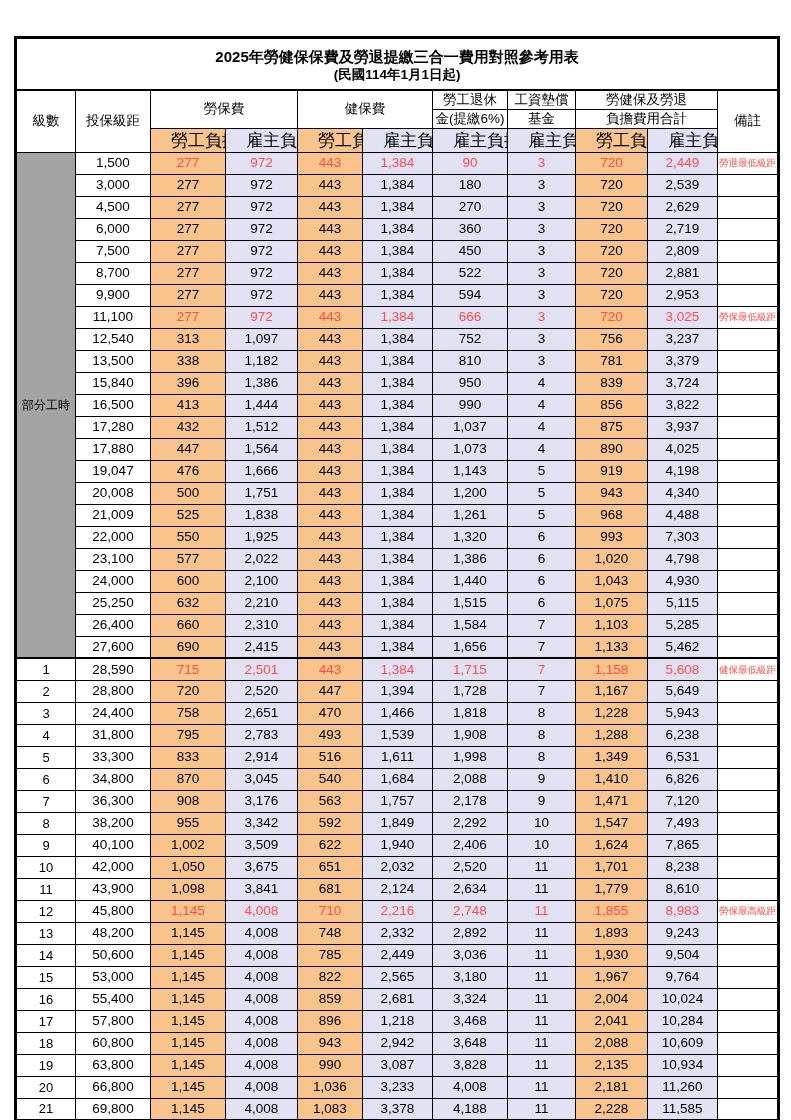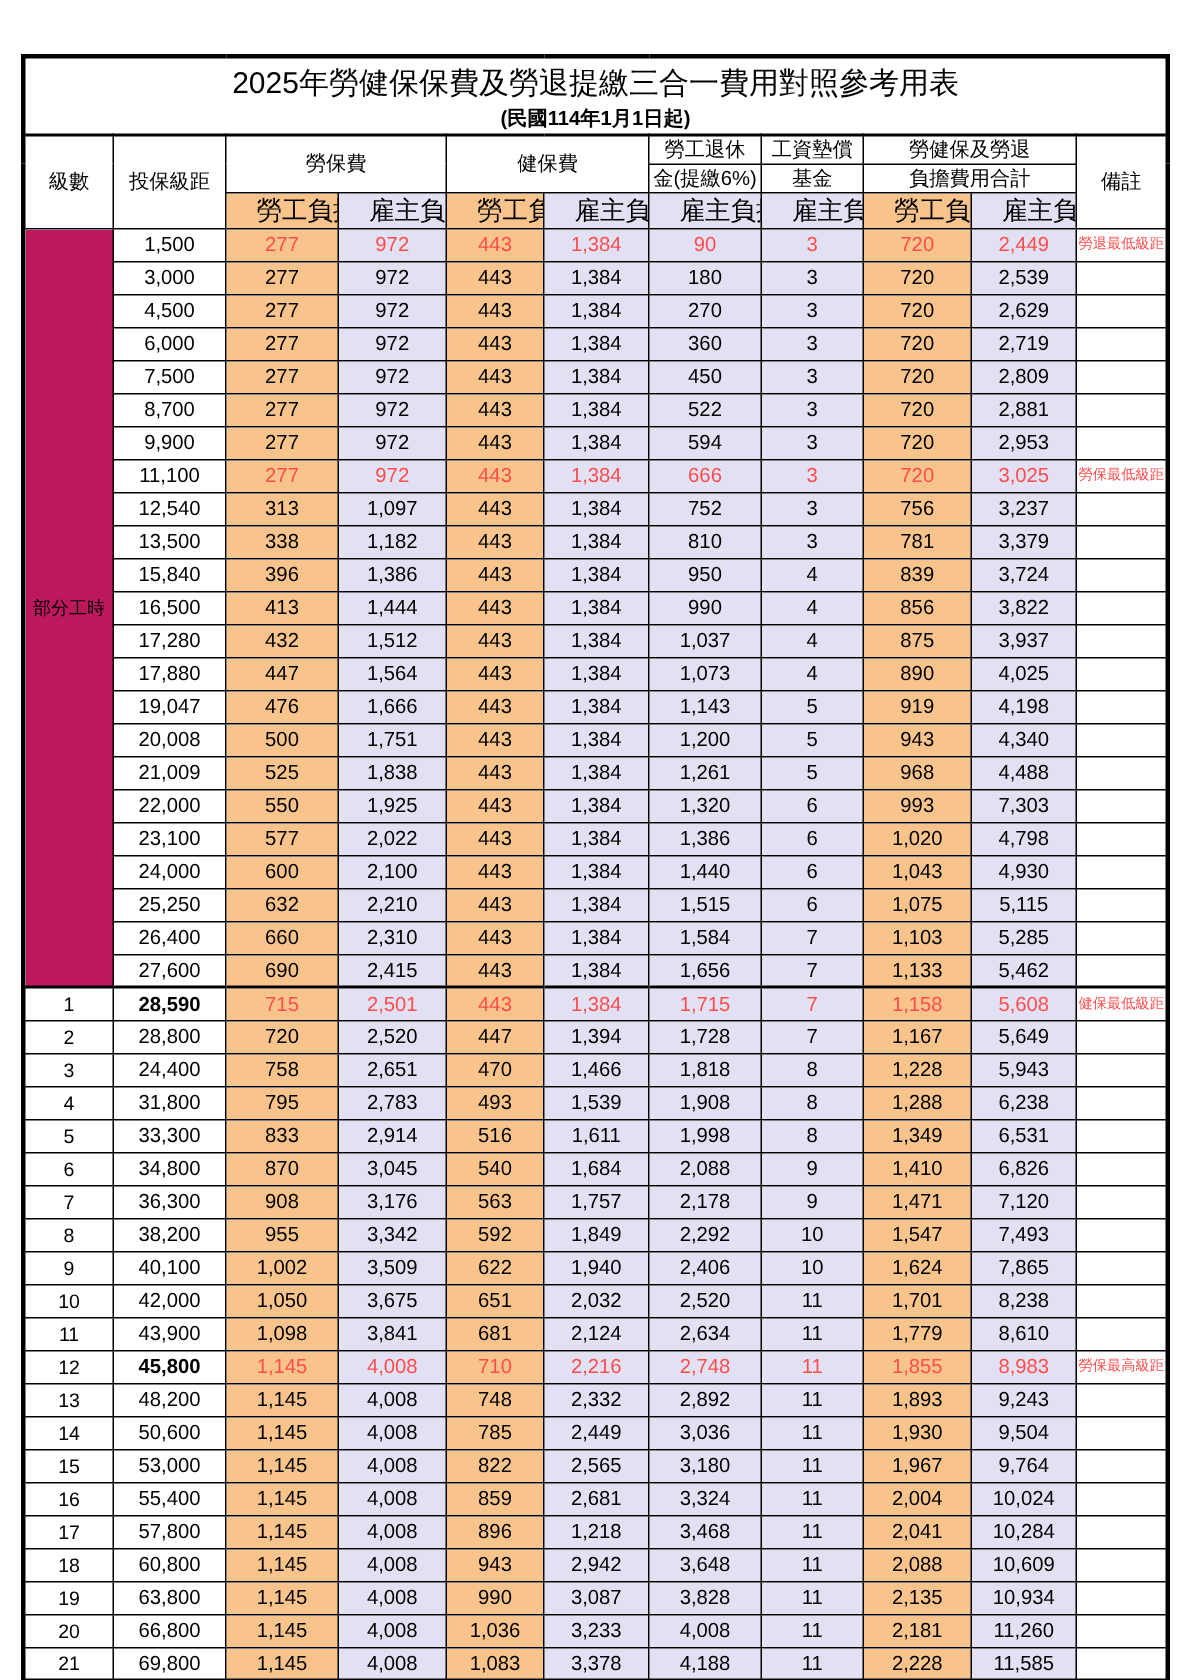--- a/index.html
+++ b/index.html
@@ -19,29 +19,29 @@
     border-collapse:collapse;table-layout:fixed;width:763px;
     border:3px solid var(--line);
   }
   th,td{
     border:1.5px solid var(--line);
     text-align:center;vertical-align:middle;
     padding:0;overflow:hidden;white-space:nowrap;
   }
   thead th{font-weight:400;font-size:13.5px;}
   .title-cell{height:52px;border-bottom:2.5px solid var(--line);}
-  .t1{font-size:20px;font-weight:400;line-height:1.55;}
+  .t1{font-size:15px;font-weight:700;line-height:1.55;}
   .t2{font-size:13.5px;font-weight:700;line-height:1.1;}
   .h1 th,.h2 th{height:19px;}
   .h3 th{height:19px;font-size:17px;padding-left:20px;}
   tbody td{height:22px;font-size:13.5px;line-height:1;}
-  .group-cell{font-size:12px;background:#be185d;}
+  .group-cell{font-size:12px;background:#a3a3a3;}
   .level{font-size:13px;}
   .salary{font-size:13.5px;}
-  .salary.bold{font-weight:700;}
+  .salary.bold{font-weight:400;}
   .c-emp{background:var(--emp-bg);}
   .c-er{background:var(--er-bg);}
   .note{font-size:9.5px;color:var(--red);padding:0 1px;}
   .red-row .val{color:var(--red);}
   .thick-top td{border-top:2.5px solid var(--line);}
 </style>
 </head>
 <body>
 
 <div class="page">

